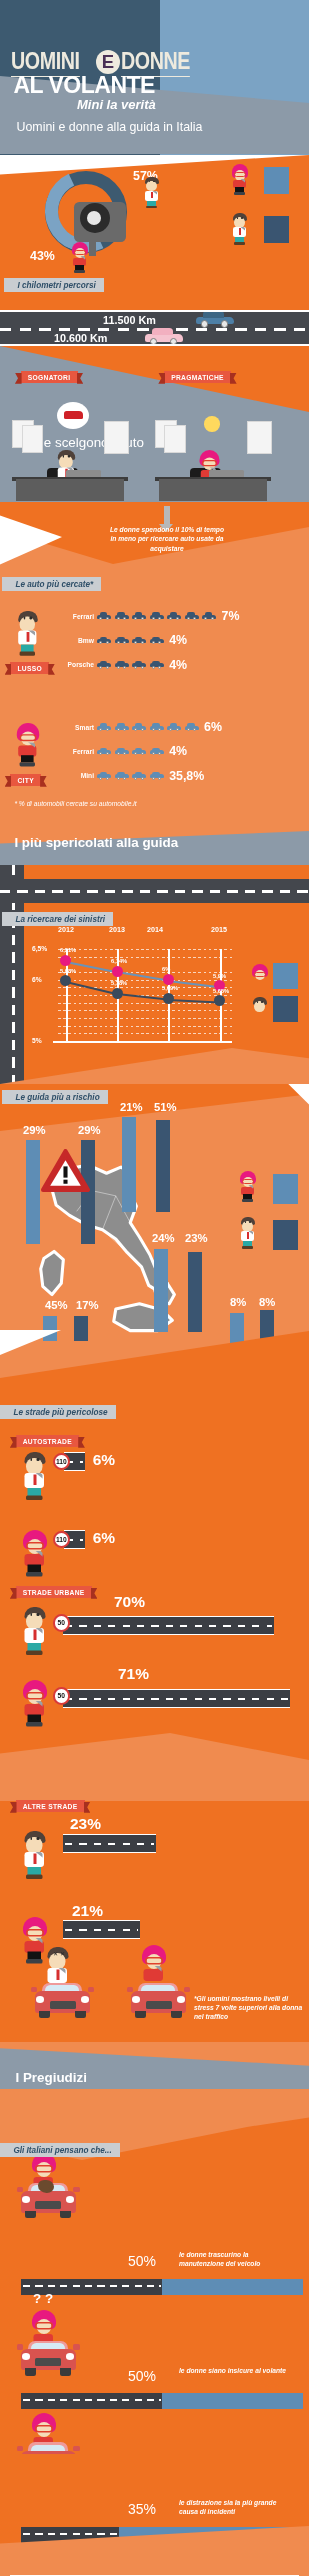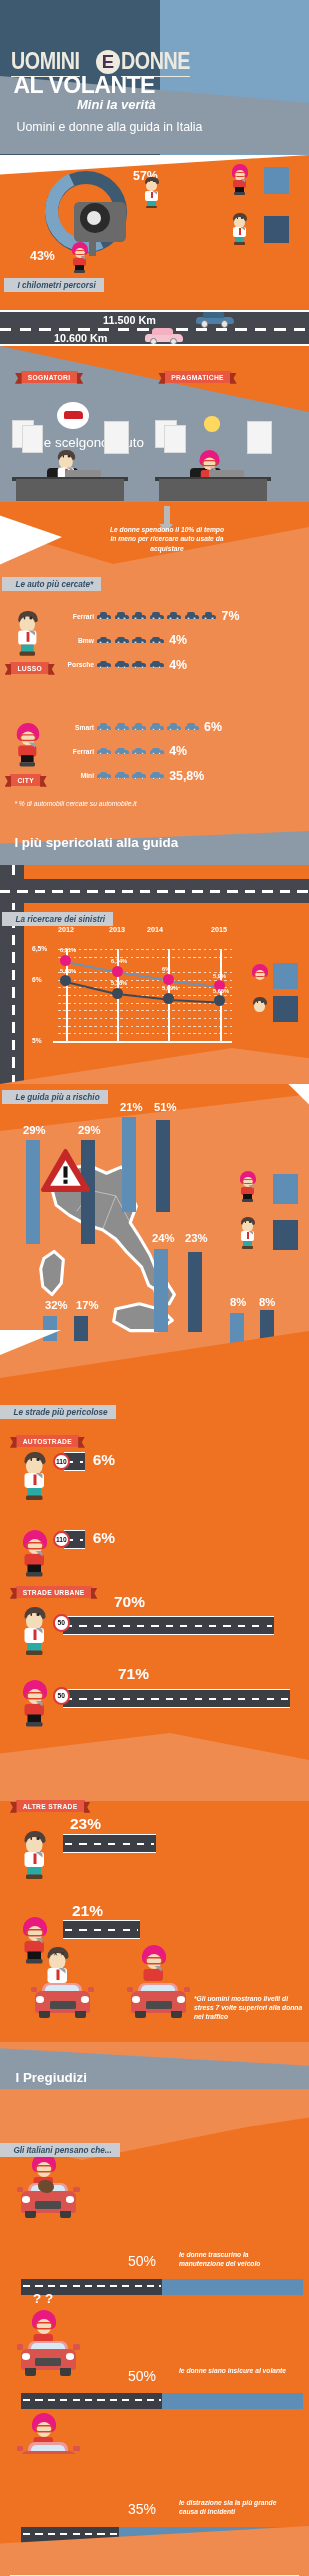--- a/index.html
+++ b/index.html
@@ -716,21 +716,21 @@
   <div class="mappct" style="left:152px;top:148px">24%</div>
   <div class="mapbar lt" style="left:154px;top:165px;height:83px"></div>
   <div class="mappct" style="left:185px;top:148px">23%</div>
   <div class="mapbar dk" style="left:188px;top:168px;height:80px"></div>
 
   <div class="mappct" style="left:230px;top:212px">8%</div>
   <div class="mapbar lt" style="left:230px;top:229px;height:49px"></div>
   <div class="mappct" style="left:259px;top:212px">8%</div>
   <div class="mapbar dk" style="left:260px;top:226px;height:53px"></div>
 
-  <div class="mappct" style="left:45px;top:215px">32%</div>
+  <div class="mappct" style="left:45px;top:215px">45%</div>
   <div class="mapbar lt" style="left:43px;top:232px;height:25px"></div>
   <div class="mappct" style="left:76px;top:215px">17%</div>
   <div class="mapbar dk" style="left:74px;top:232px;height:25px"></div>
 
   <svg style="position:absolute;left:41px;top:65px;width:49px;height:45px" viewBox="0 0 96 88">
     <path d="M48 4 L92 80 L4 80 Z" fill="#c62828" stroke="#c62828" stroke-width="8" stroke-linejoin="round"></path>
     <path d="M48 22 L78 72 L18 72 Z" fill="#fff"></path>
     <rect x="44" y="34" width="8" height="22" fill="#111"></rect>
     <rect x="44" y="60" width="8" height="8" fill="#111"></rect>
   </svg>

